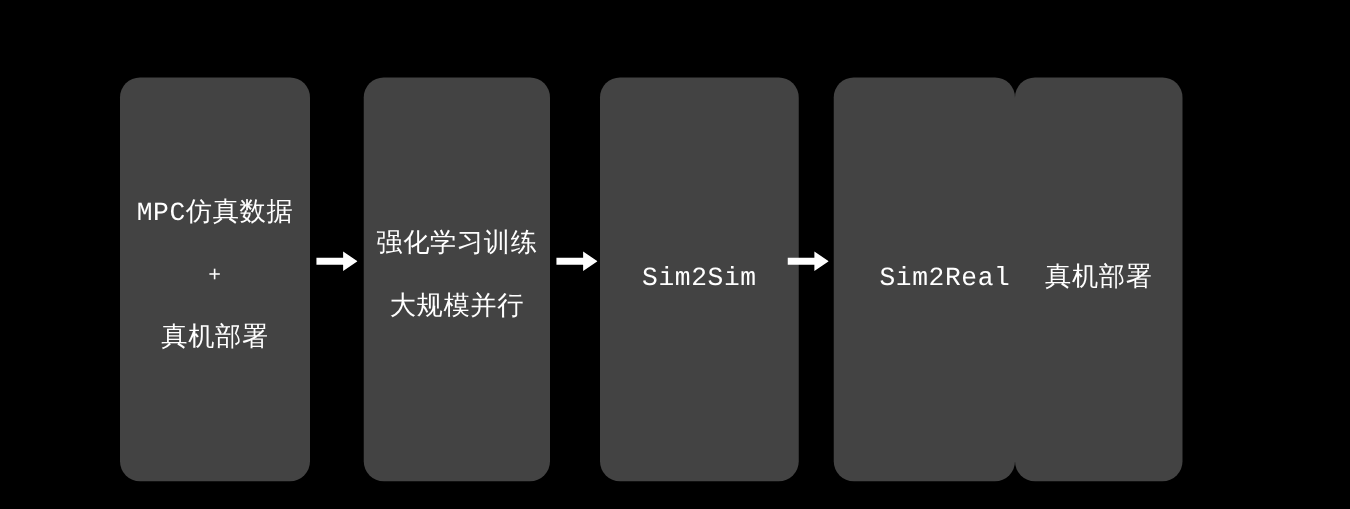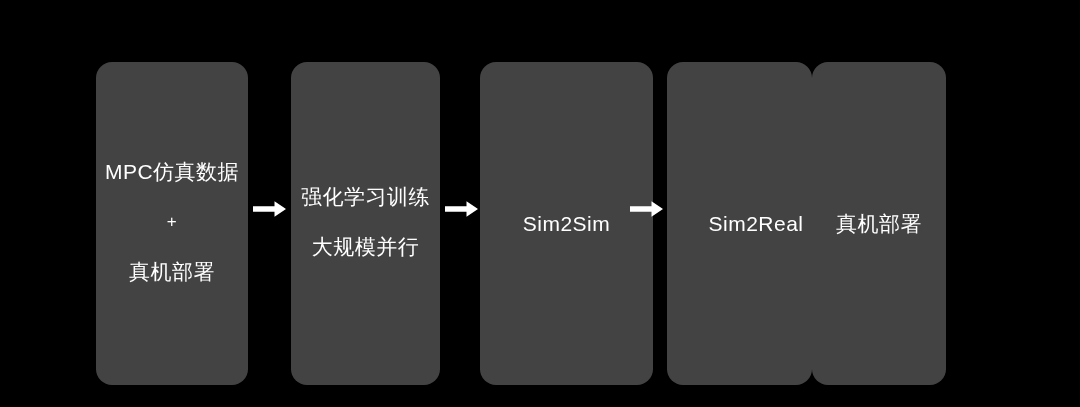--- a/index.html
+++ b/index.html
@@ -12,20 +12,21 @@
     width: 1080px;
     height: 407px;
     overflow: hidden;
     font-family: "Liberation Sans", "DejaVu Sans", sans-serif;
   }
   #canvas {
     position: relative;
     width: 1080px;
     height: 407px;
     background: #000000;
+    font-family: Liberation Mono, monospace;
   }
   .stage-box {
     position: absolute;
     box-sizing: border-box;
     background: #434343;
     border-radius: 16px;
     display: flex;
     flex-direction: column;
     align-items: center;
     justify-content: center;
@@ -88,21 +89,21 @@
       <span class="stage-line">大规模并行</span>
     </div>
   </div>
 
   <span class="arrow" style="left:445px; top:198px; width:33px;">
     <svg width="33" height="22" viewBox="0 0 33 22" aria-hidden="true">
       <path d="M0 8.2 H21.5 V3.2 L33 11 L21.5 18.8 V13.8 H0 Z" fill="#ffffff"></path>
     </svg>
   </span>
 
-  <div class="stage-box" style="left:480px; top:62px; width:173px; height:323px;">
+  <div class="stage-box" style="left:480px; top:62px; width:159px; height:323px;">
     <div class="stage-lines">
       <span class="stage-line">Sim2Sim</span>
     </div>
   </div>
 
   <span class="arrow" style="left:630px; top:198px; width:33px;">
     <svg width="33" height="22" viewBox="0 0 33 22" aria-hidden="true">
       <path d="M0 8.2 H21.5 V3.2 L33 11 L21.5 18.8 V13.8 H0 Z" fill="#ffffff"></path>
     </svg>
   </span>

